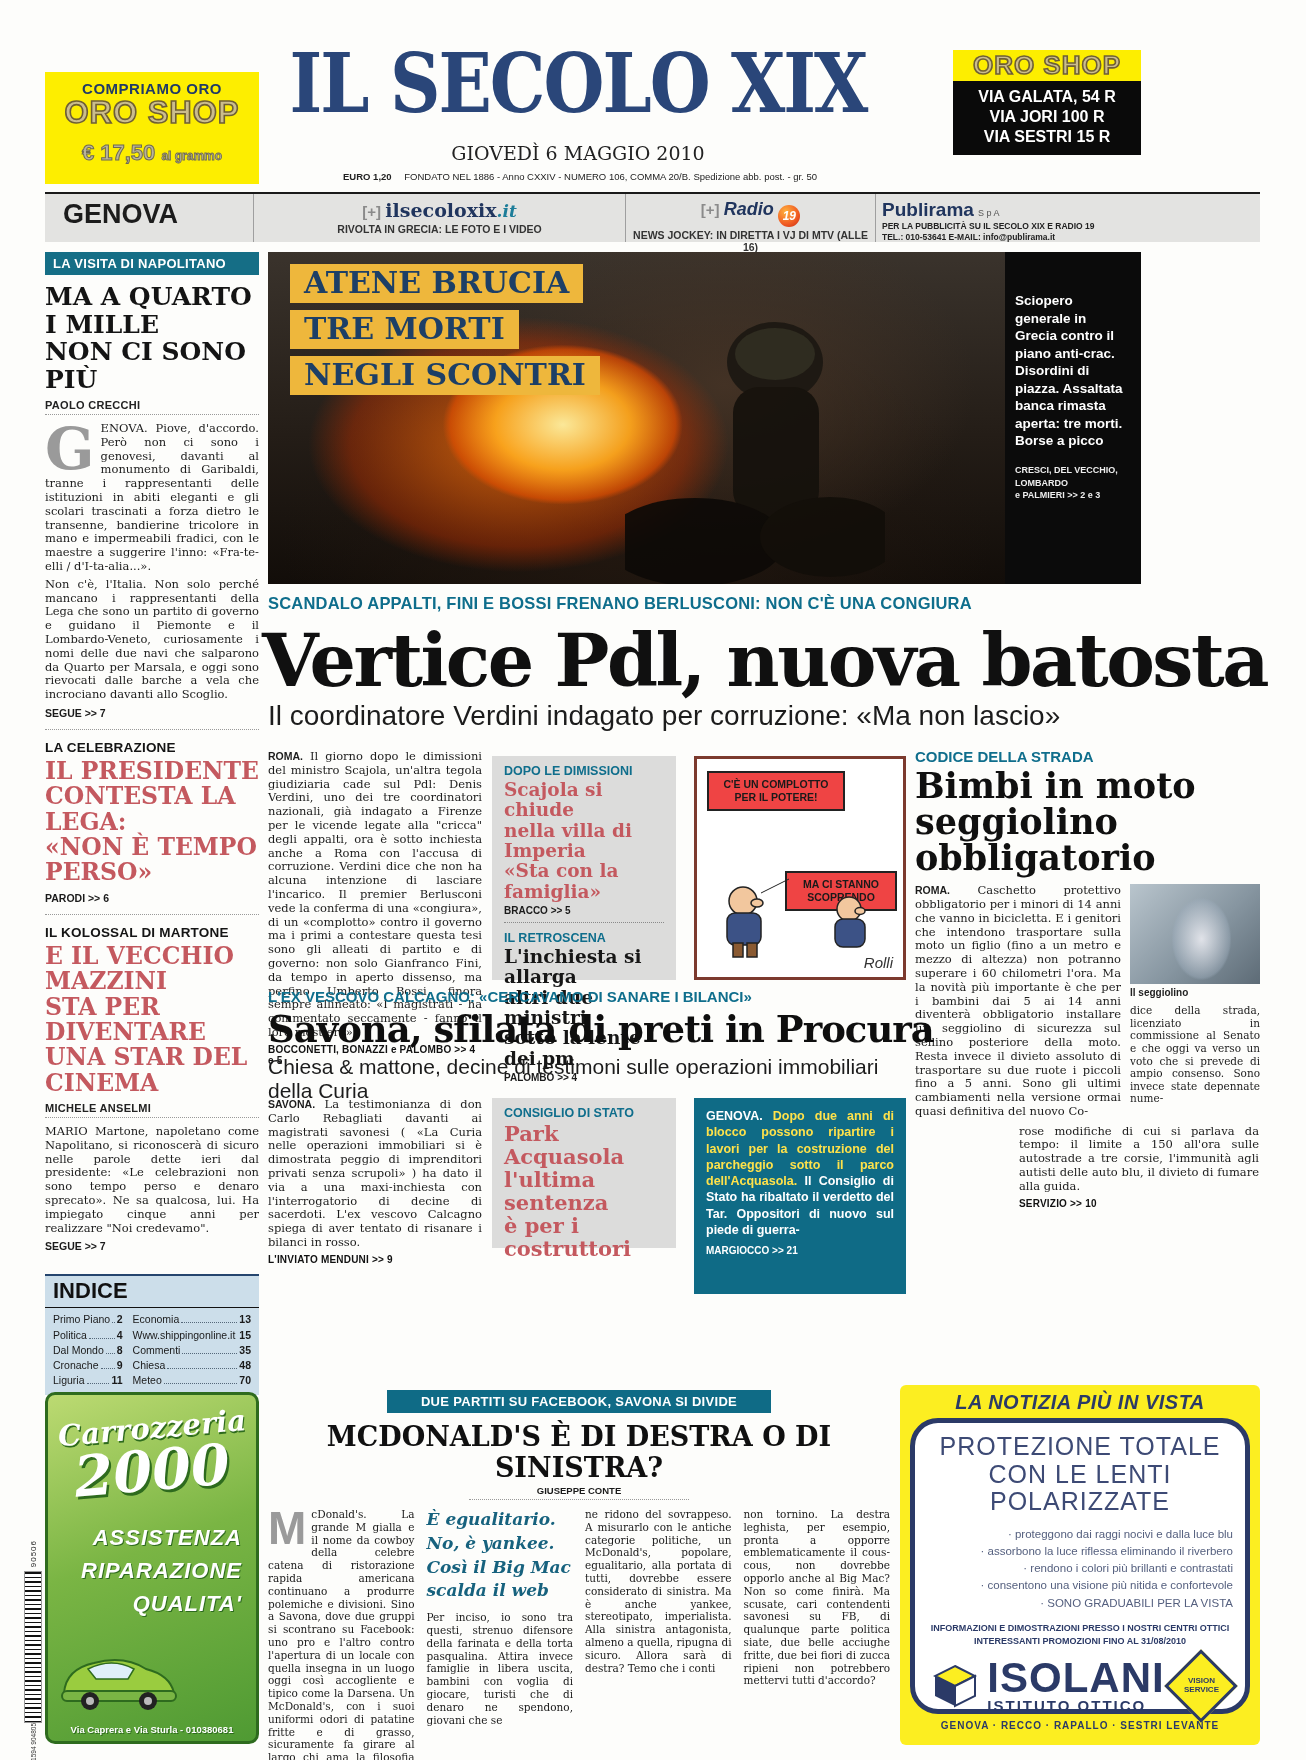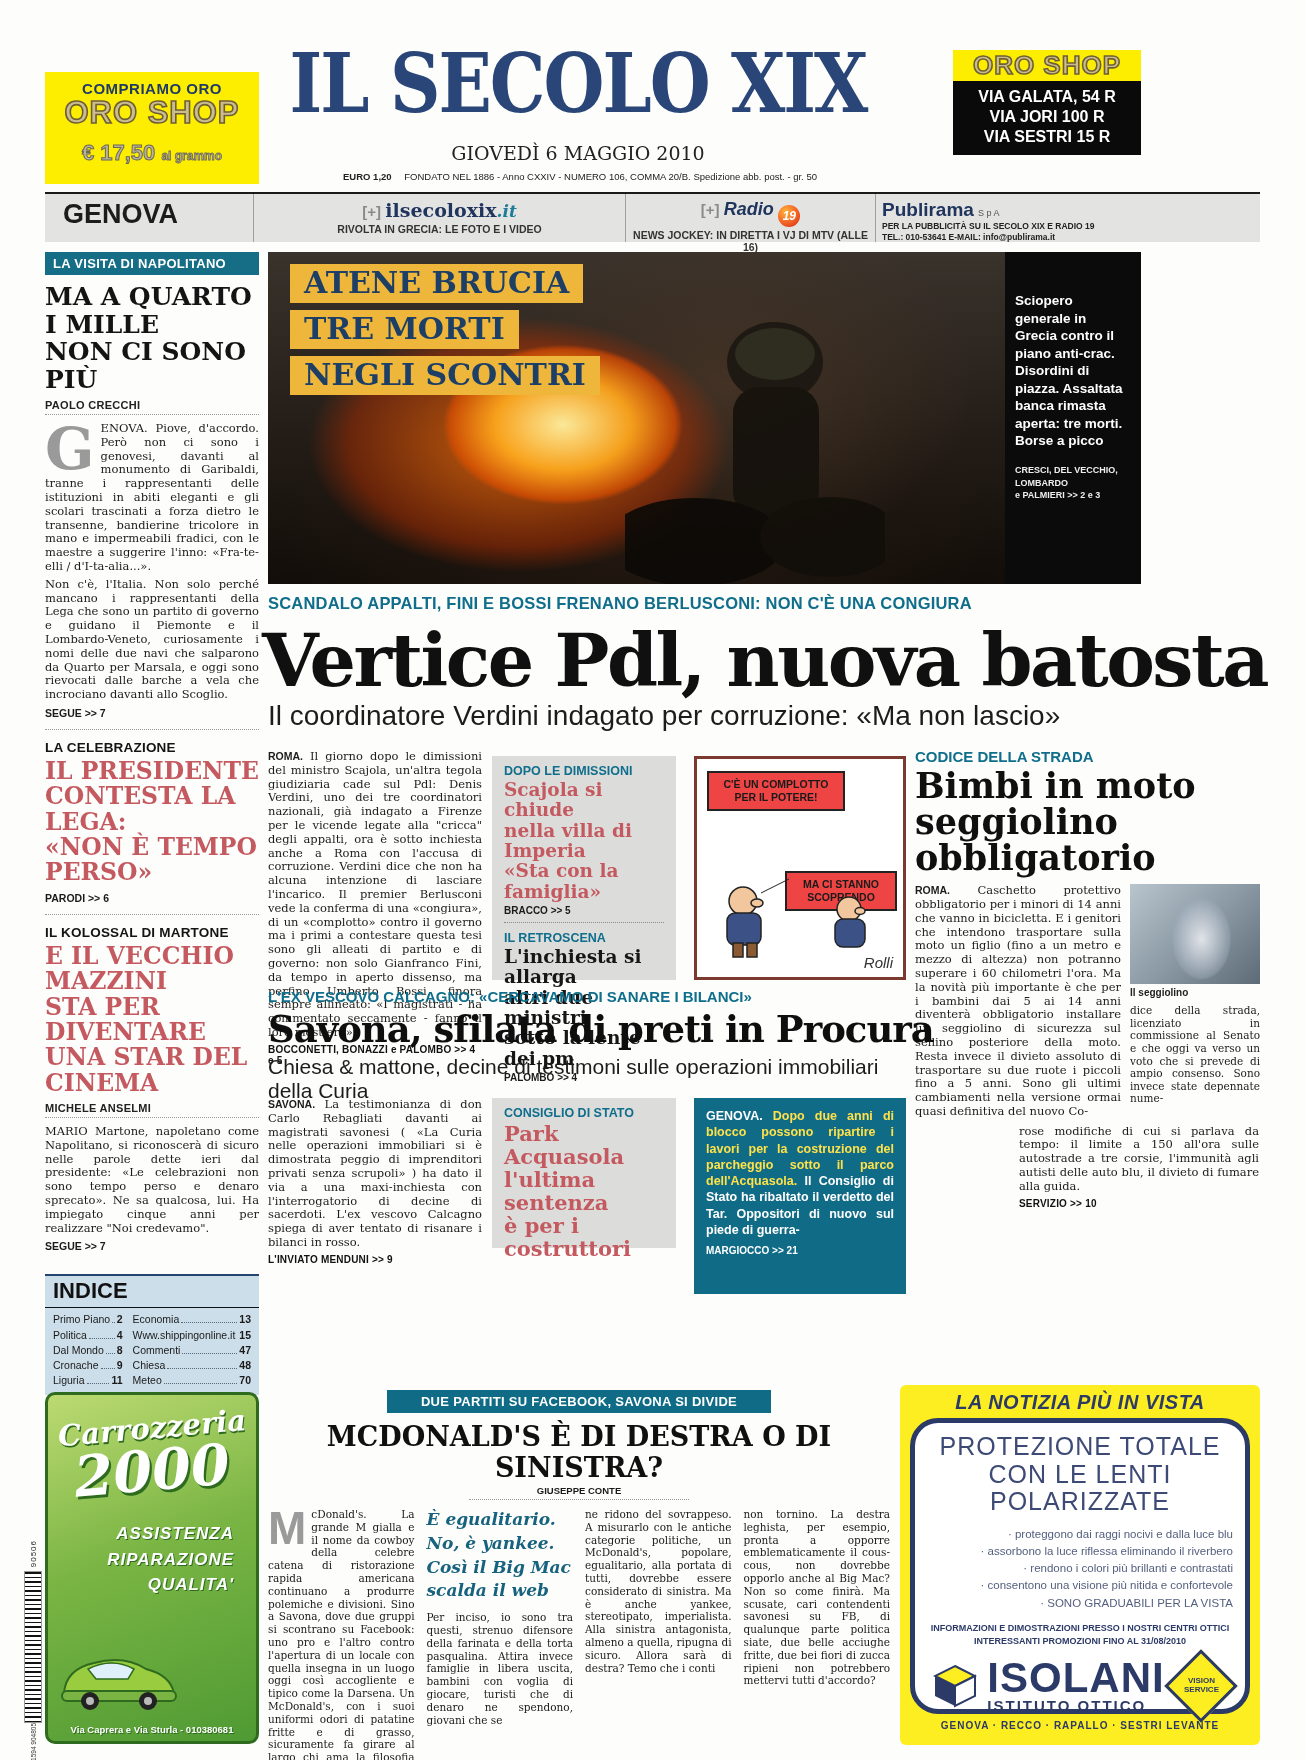--- a/index.html
+++ b/index.html
@@ -134,22 +134,22 @@
   .bc-num{writing-mode:vertical-rl;transform:rotate(180deg);font-size:8px;letter-spacing:1px;color:#222;margin-left:5px;}
   .bc-bars{width:16px;height:150px;margin-top:4px;background:repeating-linear-gradient(180deg,#111 0 2px,#fff 2px 5px,#111 5px 6px,#fff 6px 9px);border:1px solid #999;}
   .bc-digits{writing-mode:vertical-rl;transform:rotate(180deg);font-size:6.5px;color:#333;margin-left:6px;}
   .ad-carrozzeria{position:absolute;left:45px;top:1392px;width:214px;height:352px;box-sizing:border-box;
       background:linear-gradient(160deg,#bcda72 0%,#7ab544 45%,#4f9a33 100%);border:3px solid #2e6b1e;border-radius:10px;
       overflow:hidden;color:#fff;text-align:center;}
   .car-name{font-family:"DejaVu Serif",serif;font-style:italic;font-weight:bold;font-size:29px;
             transform:rotate(-5deg);text-shadow:1px 2px 0 #2e6b1e;margin-top:16px;}
   .car-year{font-family:"DejaVu Serif",serif;font-style:italic;font-weight:bold;font-size:56px;line-height:.9;
             transform:rotate(-5deg);text-shadow:2px 3px 0 #2e6b1e;}
-  .car-words{margin-top:26px;text-align:right;padding-right:22px;font-style:italic;font-weight:bold;
-             font-size:17px;line-height:1.5;text-shadow:1px 1px 0 #2e6b1e;letter-spacing:1px;}
+  .car-words{margin-top:26px;text-align:right;padding-right:14px;font-style:italic;font-weight:bold;
+             font-size:22px;line-height:1.5;text-shadow:1px 1px 0 #2e6b1e;letter-spacing:1px;}
   .car-svg{position:absolute;left:6px;bottom:28px;}
   .car-addr{position:absolute;bottom:6px;left:0;right:0;font-weight:bold;font-size:9.5px;color:#fff;text-shadow:1px 1px 0 #2e6b1e;}
   .mcd{position:absolute;left:268px;top:1390px;width:622px;}
   .mcd-bar{width:384px;margin:0 auto;background:#0f6b86;color:#fff;font-weight:bold;font-size:13px;
            text-align:center;padding:4px 0;letter-spacing:.3px;}
   .mcd-head{font-family:"DejaVu Serif",serif;font-weight:bold;font-size:27px;text-align:center;margin:8px 0 2px;color:#101010;}
   .mcd-byline{width:220px;margin:0 auto 8px;text-align:center;font-weight:bold;font-size:9.5px;
               border-bottom:1px dotted #999;padding-bottom:3px;}
   .mcd-cols{display:flex;gap:12px;height:252px;overflow:hidden;}
   .mcd-col{flex:1;font-family:"DejaVu Serif",serif;font-size:10.5px;line-height:1.22;text-align:justify;}
@@ -289,21 +289,21 @@
               <b>13</b>
             </div>
           <div class="ix-row">
               <span>Www.shippingonline.it</span>
               <span class="ix-dots"></span>
               <b>15</b>
             </div>
           <div class="ix-row">
               <span>Commenti</span>
               <span class="ix-dots"></span>
-              <b>47</b>
+              <b>35</b>
             </div>
           <div class="ix-row">
               <span>Chiesa</span>
               <span class="ix-dots"></span>
               <b>48</b>
             </div>
           <div class="ix-row">
               <span>Meteo</span>
               <span class="ix-dots"></span>
               <b>70</b>

